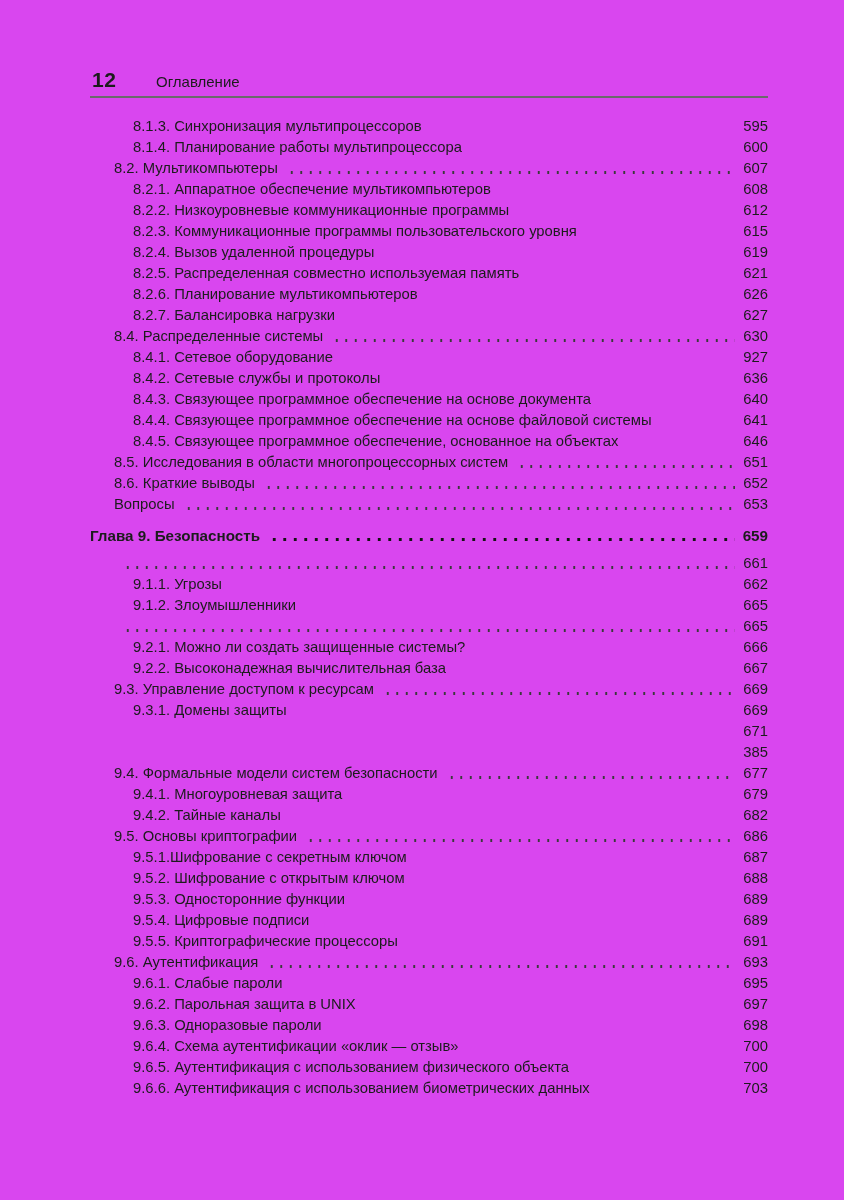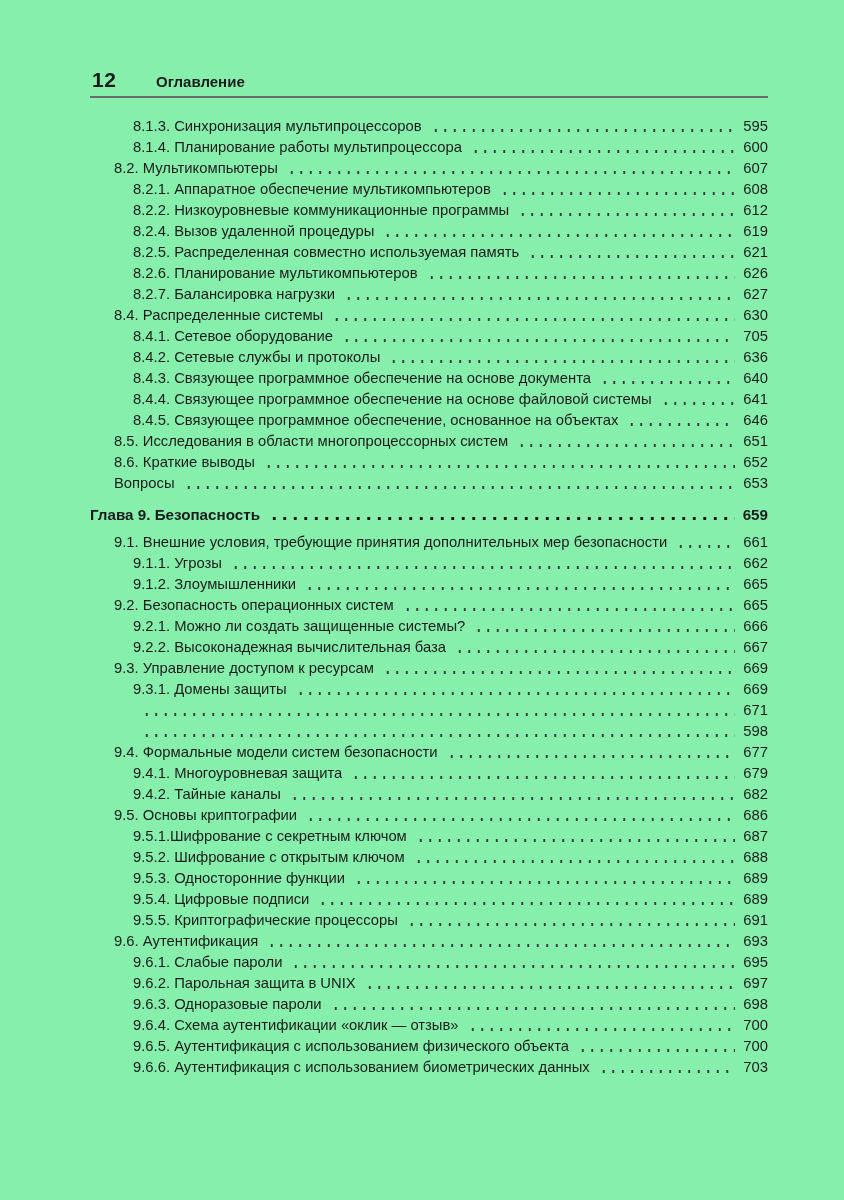--- a/index.html
+++ b/index.html
@@ -1,52 +1,52 @@
 <!DOCTYPE html>
 <html lang="ru"><head>
 <meta charset="utf-8">
 <style>
   html, body { margin: 0; padding: 0; background: #ffffff; }
   .page {
     position: relative;
     width: 844px;
     height: 1200px;
-    background: #86efac;
+    background: #d946ef;
     font-family: "Liberation Sans", "DejaVu Sans", sans-serif;
     color: #1c1c1c;
     overflow: hidden;
   }
   
   .header { position: absolute; left: 90px; top: 68px; width: 678px; }
   .folio {
     position: absolute; left: 2px; top: 0;
     font-size: 21px; font-weight: 700; letter-spacing: 0.5px;
   }
   .running-title {
     position: absolute; left: 66px; top: 5px;
-    font-size: 15px; font-weight: 700;
+    font-size: 15px; font-weight: 400;
   }
   .header-rule {
     position: absolute; left: 0; top: 28px;
     width: 678px; height: 2px; background: #6a6a6a;
   }
   
   .toc {
     position: absolute;
     left: 90px; top: 116px;
     width: 678px;
     font-size: 14.8px;
     line-height: 21px;
   }
   .row { display: flex; }
   .row .label { white-space: nowrap; flex: 0 0 auto; }
   .row .page-num { flex: 0 0 auto; text-align: right; }
   .lvl0 { padding-left: 0; }
   .lvl1 { padding-left: 24px; }
-  .lvl2 { padding-left: 43px; }
+  .lvl2 { padding-left: 43px; align-items: center; }
   .leader {
     flex: 1 1 auto;
     min-width: 14px;
     margin: 0 8px 0 7px;
     background-image: radial-gradient(circle, #3a3a3a 1.15px, rgba(0,0,0,0) 1.4px);
     background-size: 9.5px 9px;
     background-repeat: repeat-x;
     background-position: left 2px bottom 2px;
   }
   .chapter {
@@ -89,20 +89,25 @@
         <span class="label">8.2.1. Аппаратное обеспечение мультикомпьютеров</span>
         <span class="leader"></span>
         <span class="page-num">608</span>
       </div>
       <div class="row lvl2">
         <span class="label">8.2.2. Низкоуровневые коммуникационные программы</span>
         <span class="leader"></span>
         <span class="page-num">612</span>
       </div>
       <div class="row lvl2">
+        <span class="label">8.2.3. Коммуникационные программы пользовательского уровня</span>
+        <span class="leader"></span>
+        <span class="page-num">615</span>
+      </div>
+      <div class="row lvl2">
         <span class="label">8.2.4. Вызов удаленной процедуры</span>
         <span class="leader"></span>
         <span class="page-num">619</span>
       </div>
       <div class="row lvl2">
         <span class="label">8.2.5. Распределенная совместно используемая память</span>
         <span class="leader"></span>
         <span class="page-num">621</span>
       </div>
       <div class="row lvl2">
@@ -116,21 +121,21 @@
         <span class="page-num">627</span>
       </div>
       <div class="row lvl1">
         <span class="label">8.4. Распределенные системы</span>
         <span class="leader"></span>
         <span class="page-num">630</span>
       </div>
       <div class="row lvl2">
         <span class="label">8.4.1. Сетевое оборудование</span>
         <span class="leader"></span>
-        <span class="page-num">705</span>
+        <span class="page-num">927</span>
       </div>
       <div class="row lvl2">
         <span class="label">8.4.2. Сетевые службы и протоколы</span>
         <span class="leader"></span>
         <span class="page-num">636</span>
       </div>
       <div class="row lvl2">
         <span class="label">8.4.3. Связующее программное обеспечение на основе документа</span>
         <span class="leader"></span>
         <span class="page-num">640</span>
@@ -159,36 +164,34 @@
         <span class="label">Вопросы</span>
         <span class="leader"></span>
         <span class="page-num">653</span>
       </div>
       <div class="row lvl0 chapter">
         <span class="label">Глава 9. Безопасность</span>
         <span class="leader"></span>
         <span class="page-num">659</span>
       </div>
       <div class="row lvl1">
-        <span class="label">9.1. Внешние условия, требующие принятия дополнительных мер безопасности</span>
         <span class="leader"></span>
         <span class="page-num">661</span>
       </div>
       <div class="row lvl2">
         <span class="label">9.1.1. Угрозы</span>
         <span class="leader"></span>
         <span class="page-num">662</span>
       </div>
       <div class="row lvl2">
         <span class="label">9.1.2. Злоумышленники</span>
         <span class="leader"></span>
         <span class="page-num">665</span>
       </div>
       <div class="row lvl1">
-        <span class="label">9.2. Безопасность операционных систем</span>
         <span class="leader"></span>
         <span class="page-num">665</span>
       </div>
       <div class="row lvl2">
         <span class="label">9.2.1. Можно ли создать защищенные системы?</span>
         <span class="leader"></span>
         <span class="page-num">666</span>
       </div>
       <div class="row lvl2">
         <span class="label">9.2.2. Высоконадежная вычислительная база</span>
@@ -204,21 +207,21 @@
         <span class="label">9.3.1. Домены защиты</span>
         <span class="leader"></span>
         <span class="page-num">669</span>
       </div>
       <div class="row lvl2">
         <span class="leader"></span>
         <span class="page-num">671</span>
       </div>
       <div class="row lvl2">
         <span class="leader"></span>
-        <span class="page-num">598</span>
+        <span class="page-num">385</span>
       </div>
       <div class="row lvl1">
         <span class="label">9.4. Формальные модели систем безопасности</span>
         <span class="leader"></span>
         <span class="page-num">677</span>
       </div>
       <div class="row lvl2">
         <span class="label">9.4.1. Многоуровневая защита</span>
         <span class="leader"></span>
         <span class="page-num">679</span>

